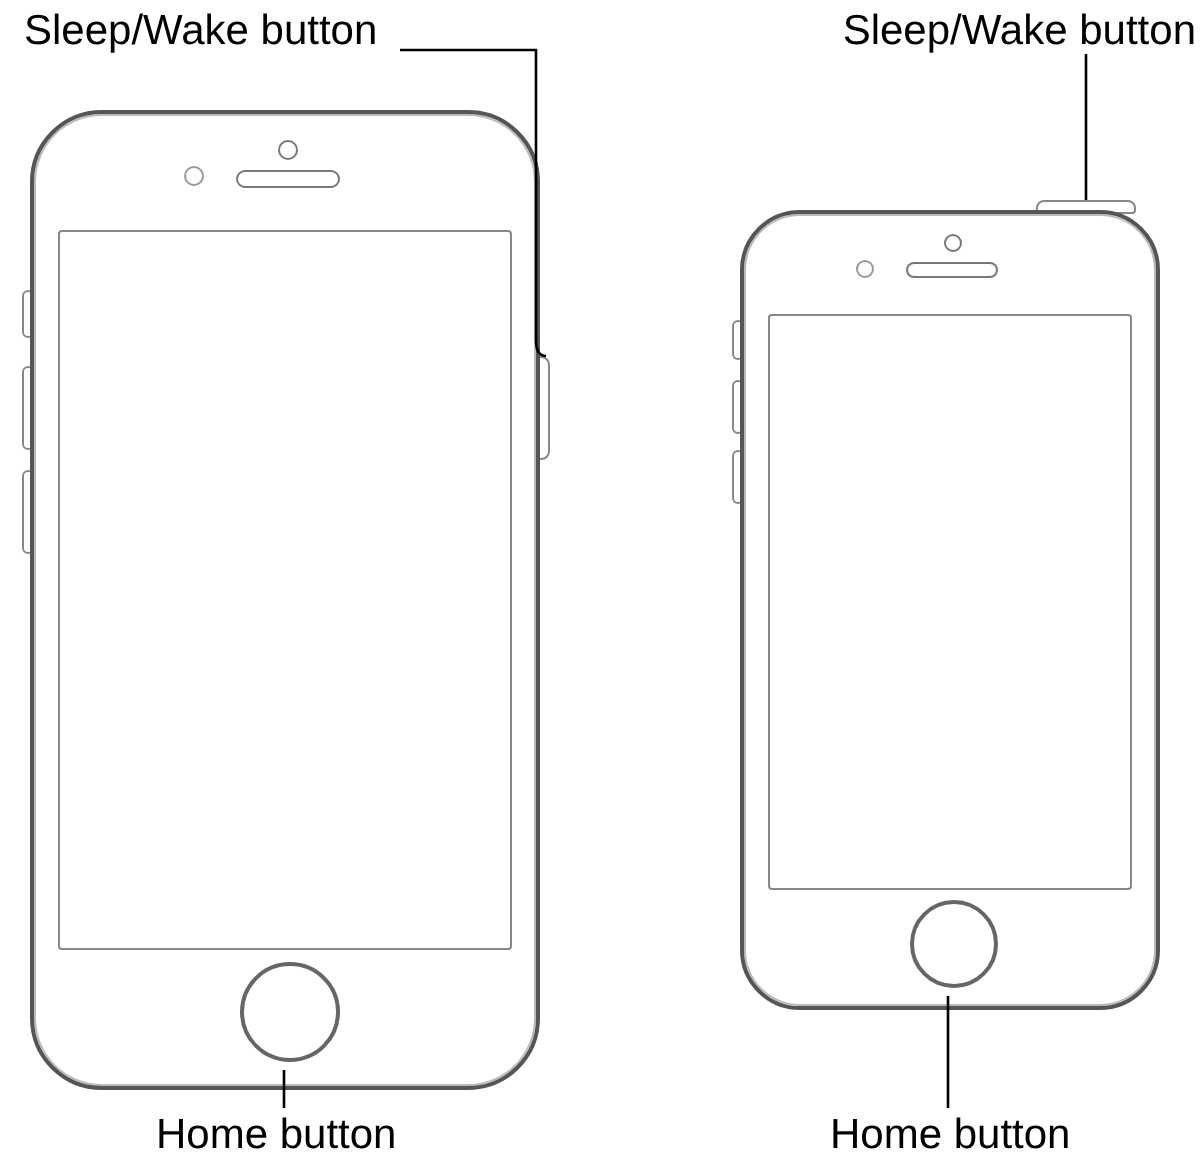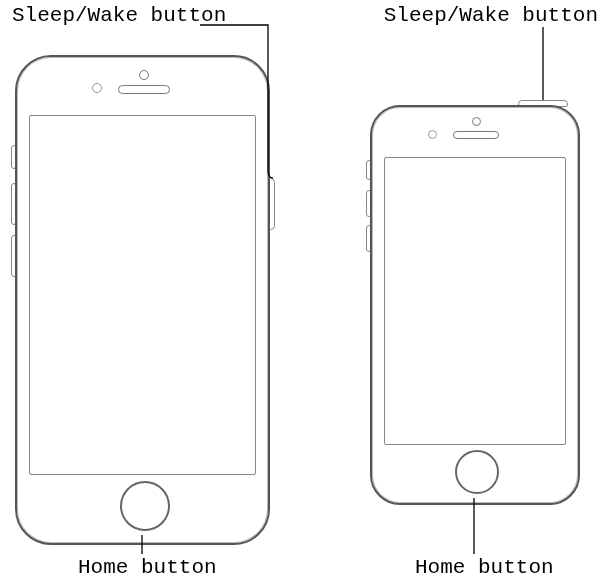--- a/index.html
+++ b/index.html
@@ -1,16 +1,16 @@
 <!DOCTYPE html>
 <html><head>
 <meta charset="utf-8">
 <style>
   html,body{margin:0;padding:0;width:600px;height:581px;background:#fff;font-family:-apple-system,Helvetica,Arial,sans-serif;color:#000;font-size:21px;line-height:1.2;}
-  .stage{position:relative;width:600px;height:581px;font-family:Liberation Mono, monospace;}
+  .stage{position:relative;width:600px;height:581px;}
   .label{position:absolute;white-space:nowrap;}
   
   .phone1{position:absolute;left:15px;top:55px;width:255px;height:490px;}
   .p1-side-btn{position:absolute;right:-5px;top:123px;width:5px;height:50px;background:#fff;border:1px solid #888;border-radius:3px 5px 5px 3px;}
   .p1-mute{position:absolute;left:-4px;top:90px;width:4px;height:22px;background:#fff;border:1px solid #888;border-radius:3px;}
   .p1-vu {position:absolute;left:-4px;top:128px;width:4px;height:40px;background:#fff;border:1px solid #888;border-radius:3px;}
   .p1-vd {position:absolute;left:-4px;top:180px;width:4px;height:40px;background:#fff;border:1px solid #888;border-radius:3px;}
   .p1-body{position:absolute;inset:0;border:2px solid #555;border-radius:36px;background:#fff;box-shadow:inset 0 0 0 1px #bbb;}
   .p1-screen{position:absolute;left:12px;right:12px;top:58px;bottom:68px;border:1px solid #888;border-radius:2px;}
   .p1-speaker{position:absolute;left:50%;top:28px;width:50px;height:7px;margin-left:-25px;border:1px solid #777;border-radius:5px;}

